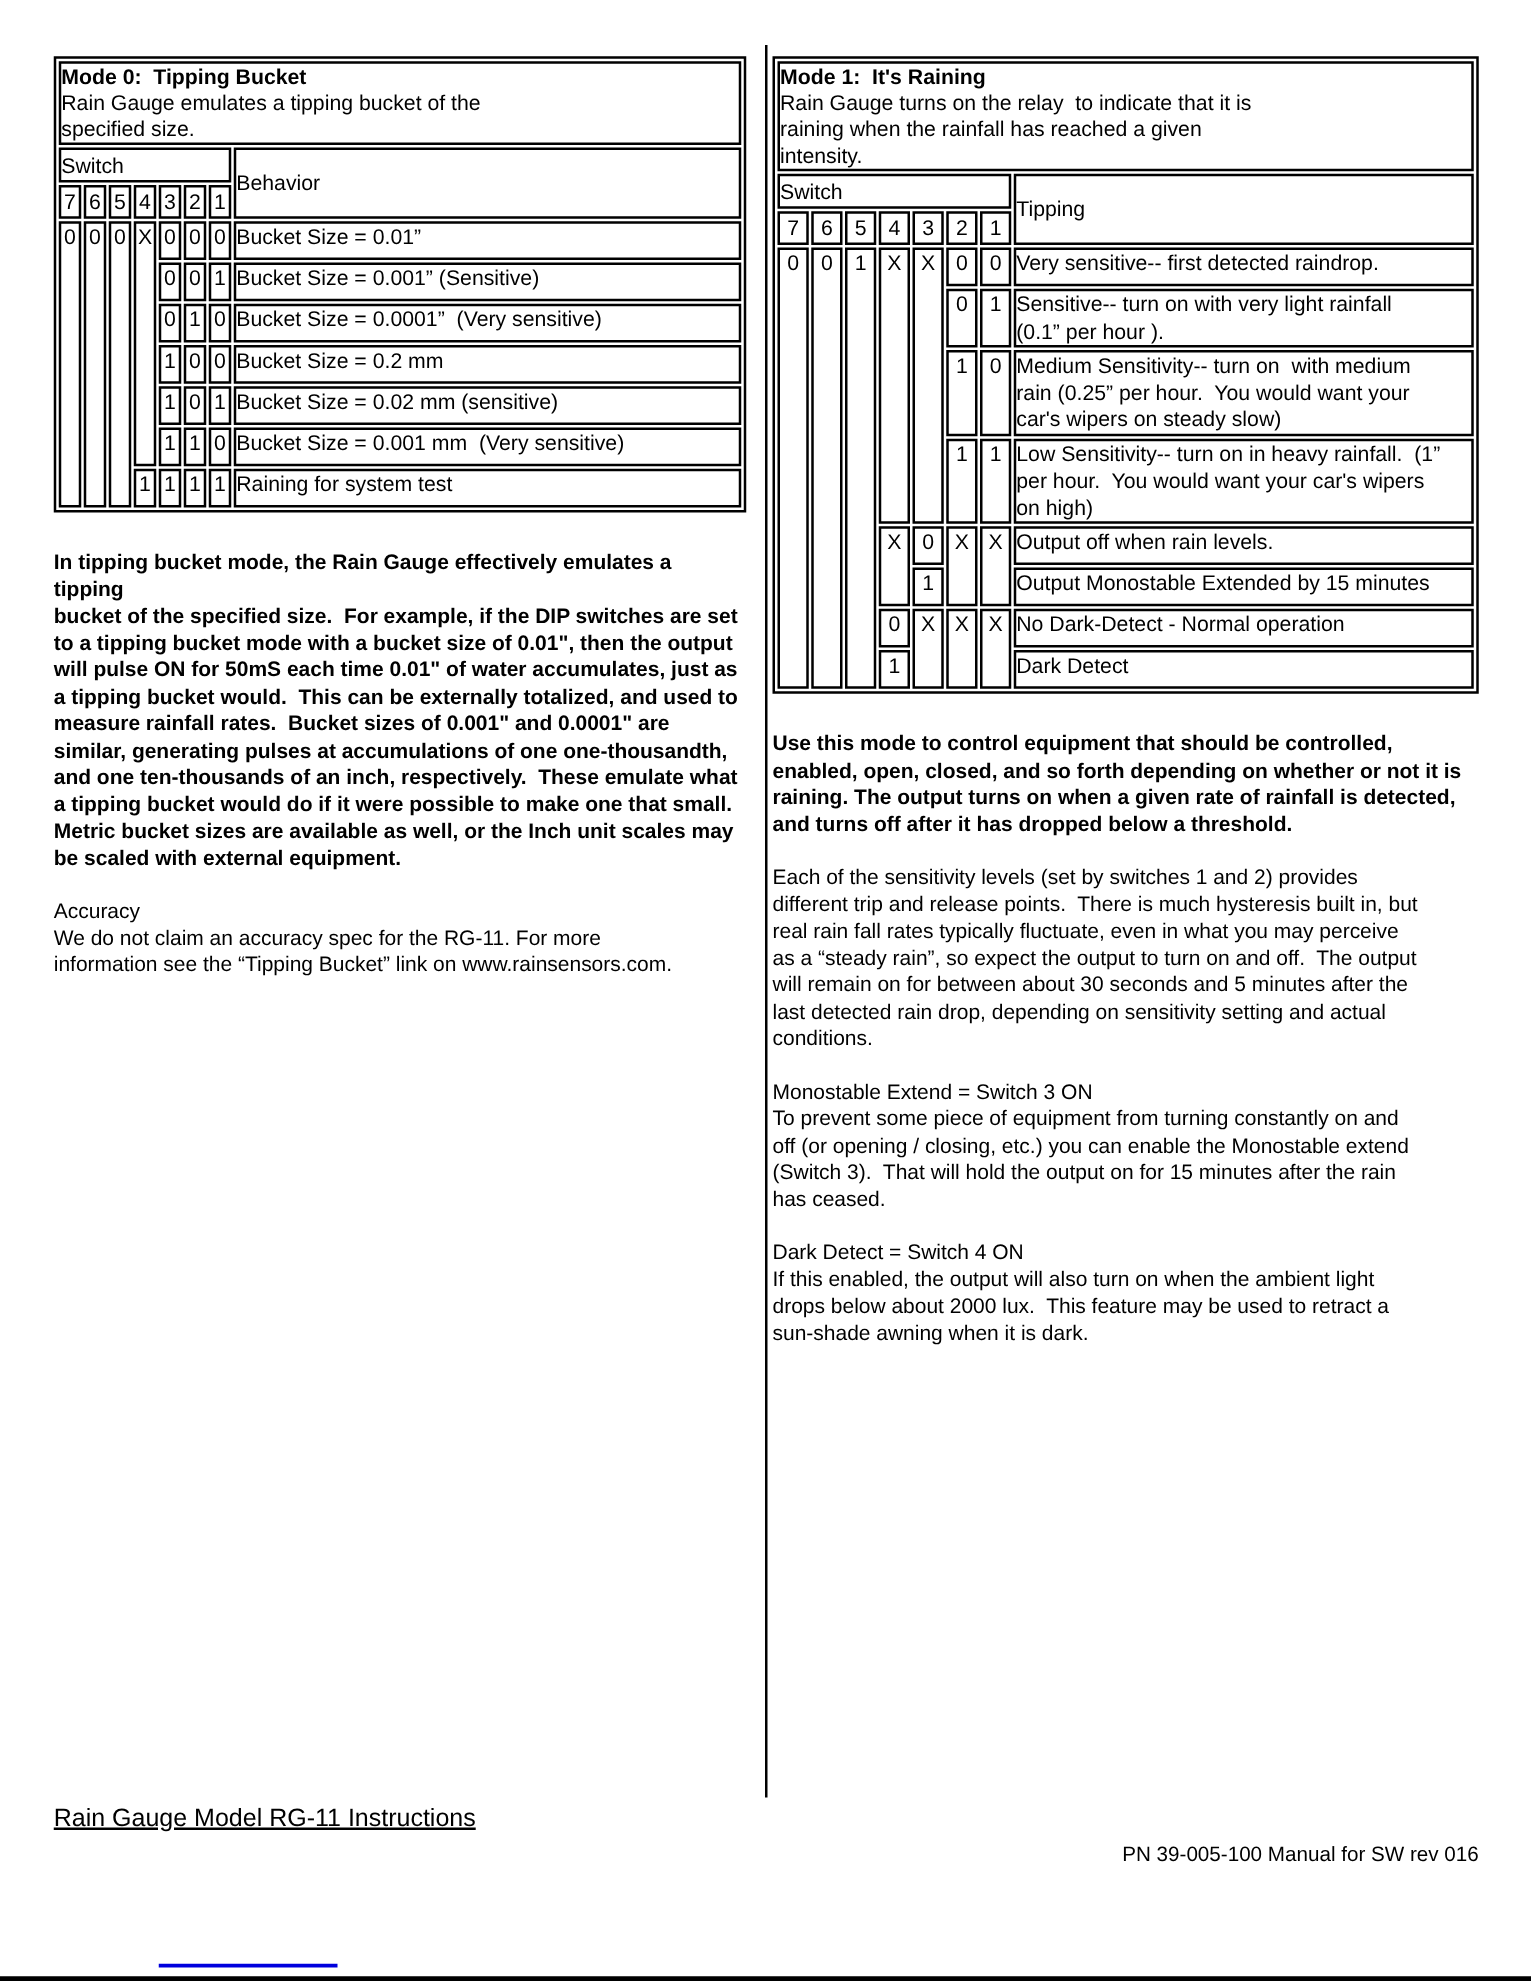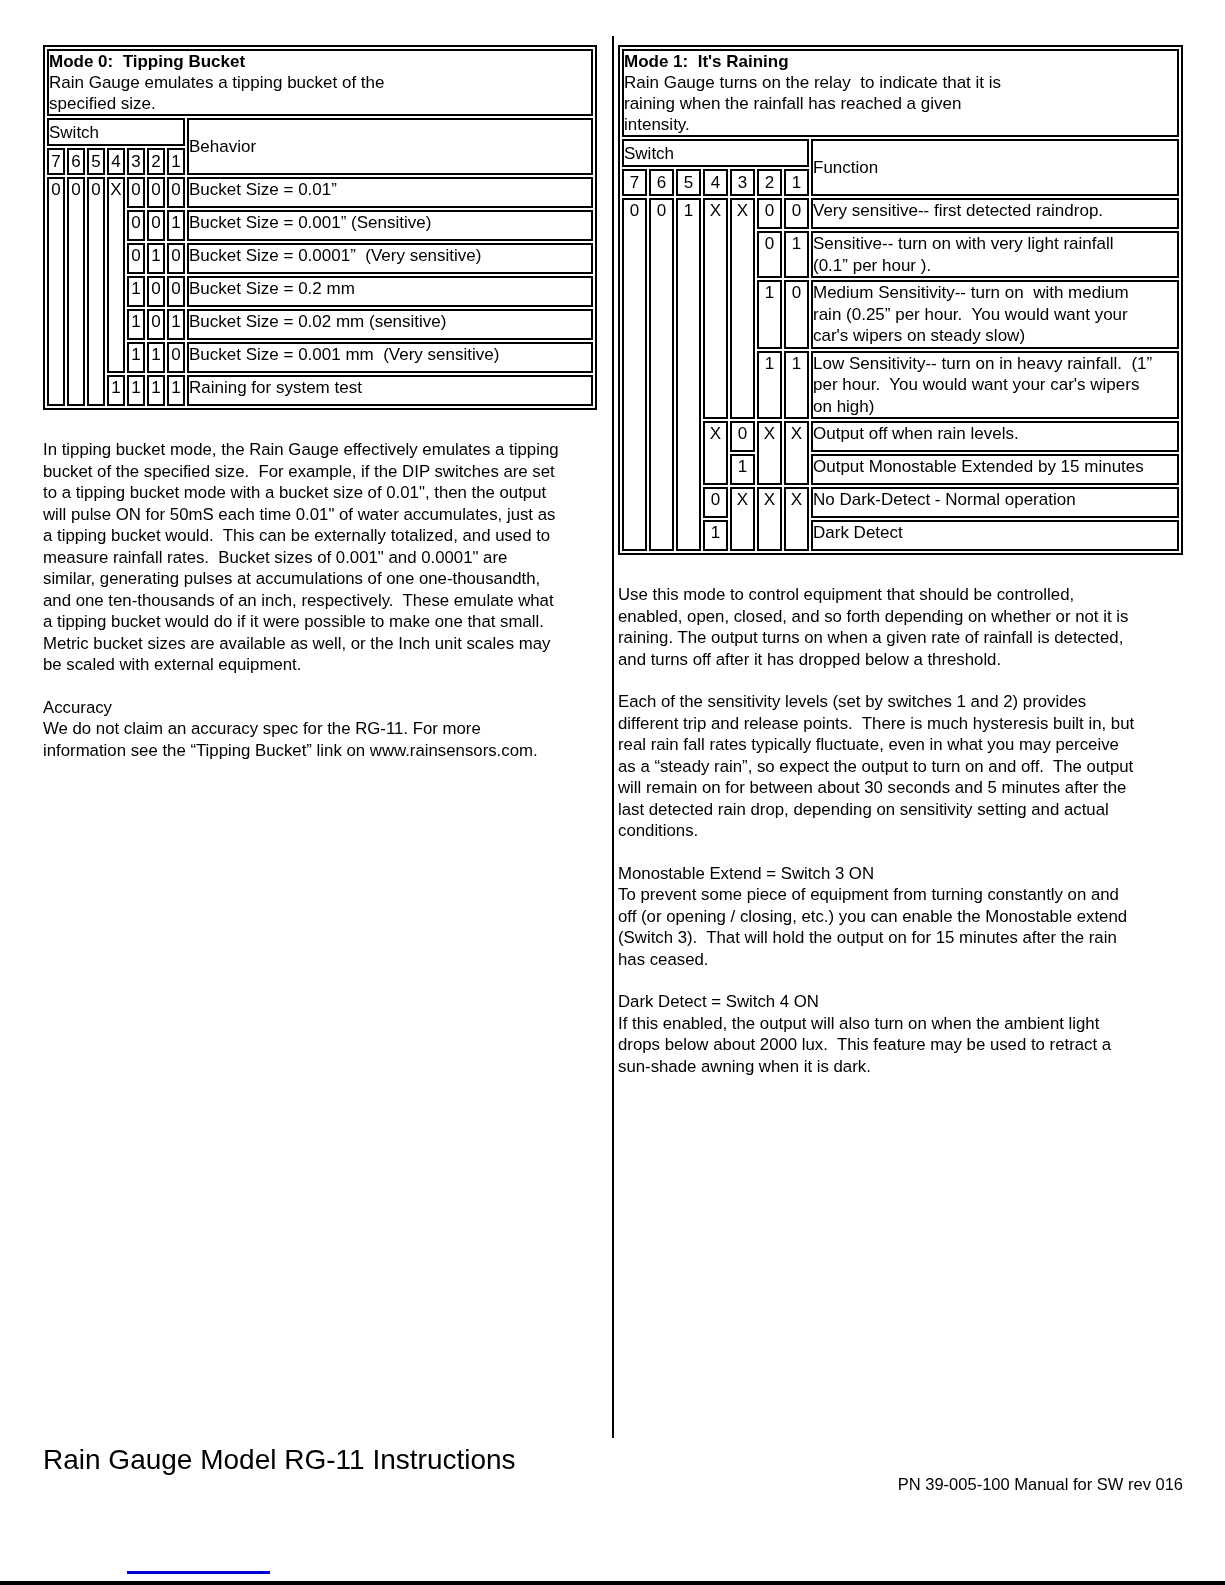--- a/index.html
+++ b/index.html
@@ -25,23 +25,23 @@
   td.num{width:14px;height:23px;text-align:center;vertical-align:middle;}
   table.mode1 td.num{width:21px;}
   td.bit{text-align:center;vertical-align:top;padding-top:3px;height:27px;}
   td.desc{vertical-align:top;padding:3px 6px;font-size:16.5px;line-height:21px;height:27px;white-space:pre-wrap;}
   table.mode1 td.desc{line-height:21.5px;}
 
   .textblock{font-size:16.8px;line-height:21.5px;margin:0;}
   .col-left .textblock{width:554px;}
   .col-right .textblock{width:575px;}
   .para{margin:21px 0 0 0;}
-  .para.first{margin-top:29px;}
-
-  .footer-left{position:absolute;left:43px;top:1444px;font-size:28px;}
+  .para.first{margin-top:29px;font-weight:bold;}
+
+  .footer-left{position:absolute;left:43px;top:1444px;font-size:20px;text-decoration:underline;}
   .footer-right{position:absolute;right:42px;top:1475px;font-size:16.5px;}
   .blue-line{position:absolute;left:127px;top:1571px;width:143px;height:3px;}
   .bottom-line{position:absolute;left:0;top:1581px;width:1225px;height:4px;background:#000;}
 </style>
 </head>
 <body>
 
 <div class="divider"></div>
 
 <div class="col-left">
@@ -139,21 +139,21 @@
         <tr>
       <td class="titlecell" colspan="8">
         <div class="ttl">Mode 1:  It's Raining</div>
         <div class="prewrap">Rain Gauge turns on the relay  to indicate that it is
 raining when the rainfall has reached a given
 intensity.</div>
       </td>
     </tr>
     <tr>
       <td class="swlabel" colspan="7">Switch</td>
-      <td class="collabel" rowspan="2">Function</td>
+      <td class="collabel" rowspan="2">Tipping</td>
     </tr>
     <tr>
       <td class="num">7</td>
       <td class="num">6</td>
       <td class="num">5</td>
       <td class="num">4</td>
       <td class="num">3</td>
       <td class="num">2</td>
       <td class="num">1</td>
     </tr>

